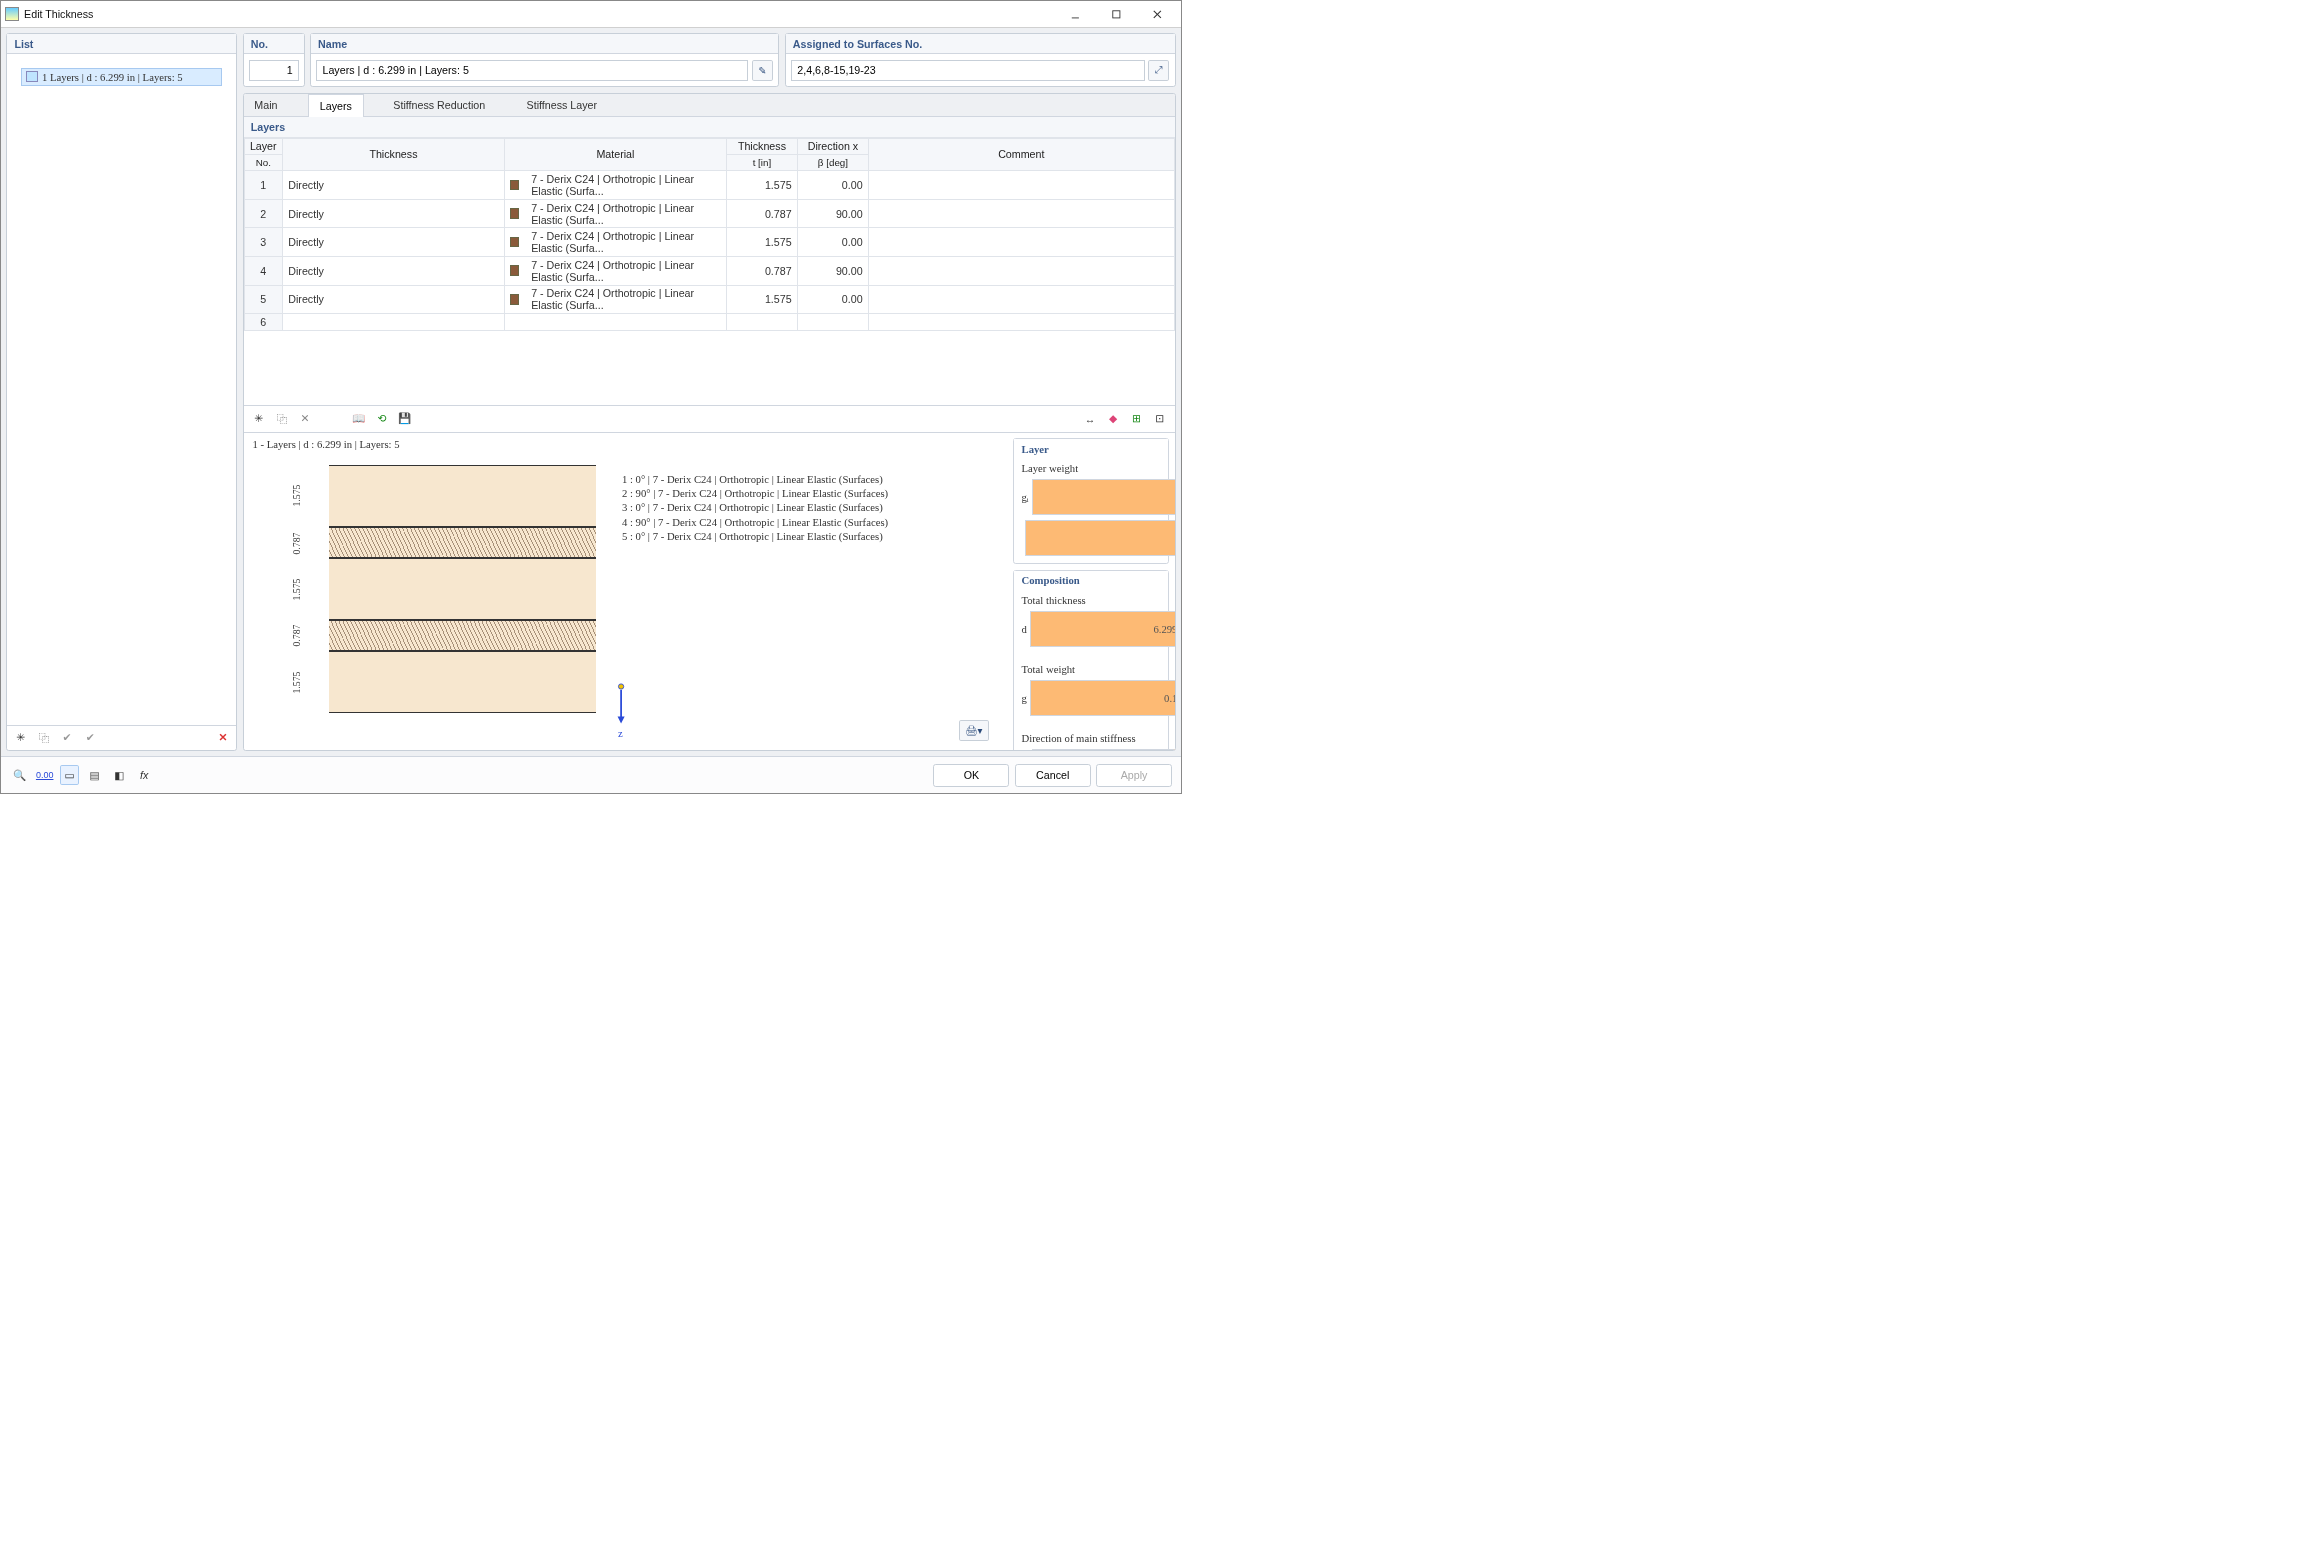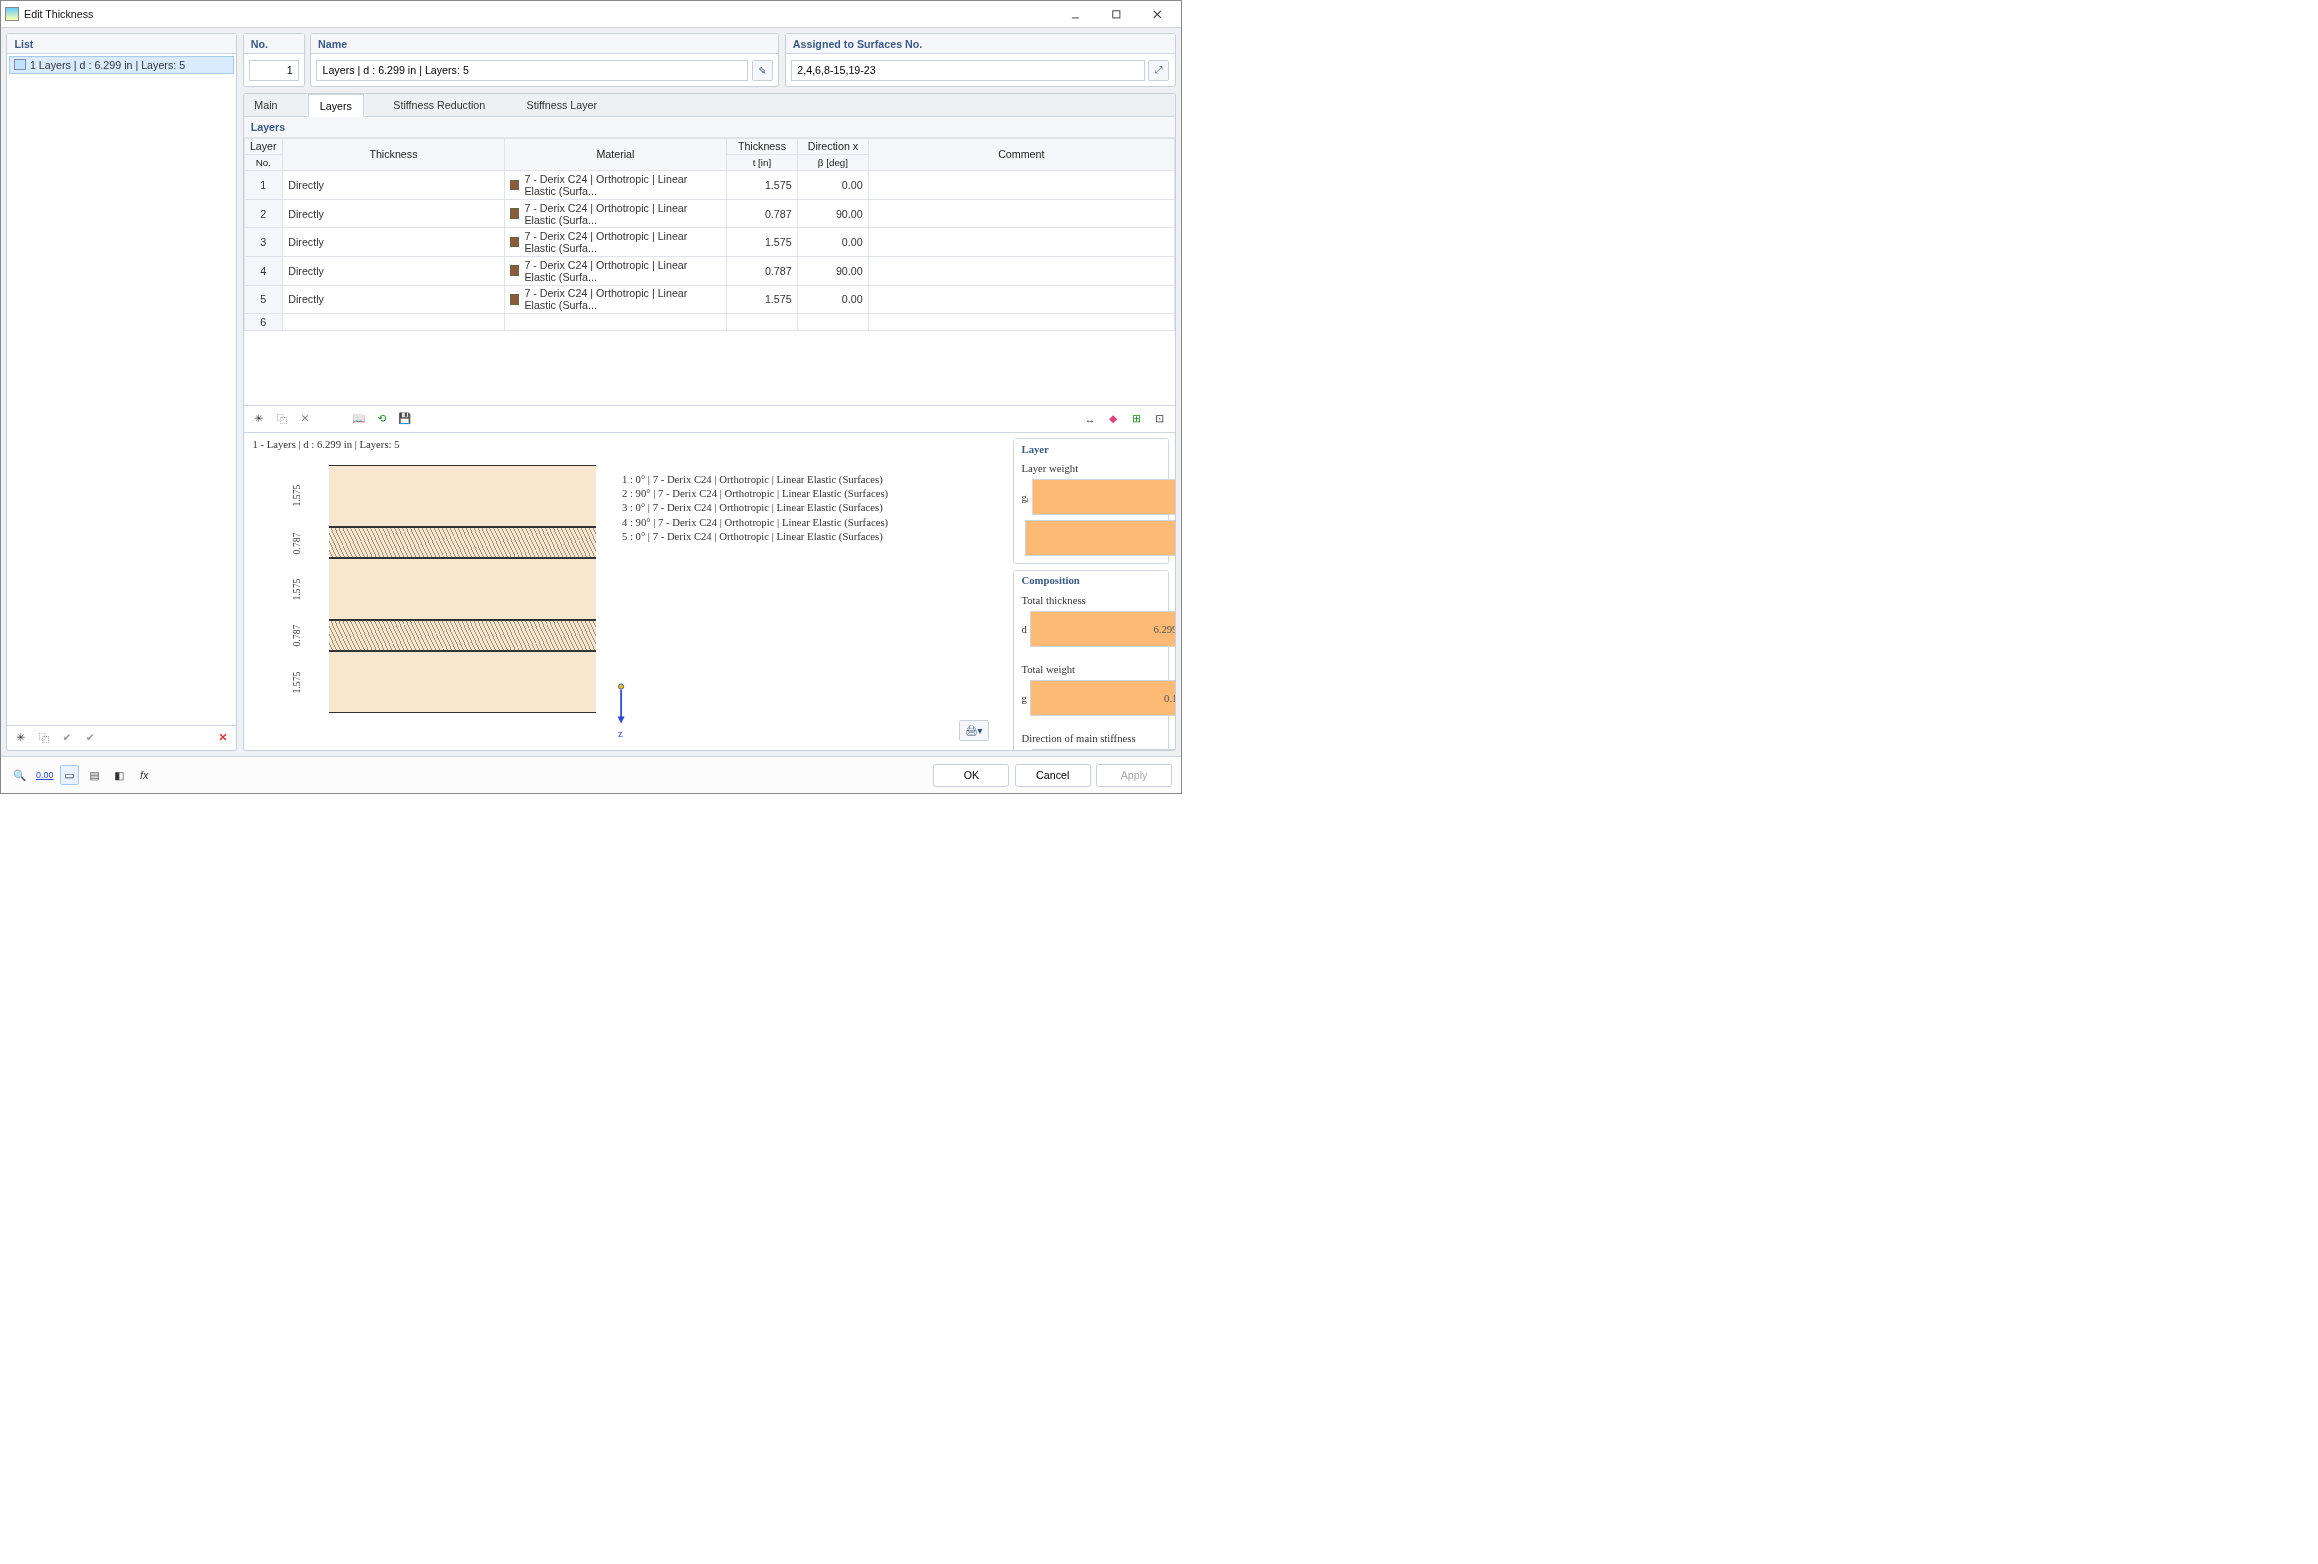--- a/index.html
+++ b/index.html
@@ -13,21 +13,21 @@
   .winbtn { width:41px; height:25px; display:flex; align-items:center; justify-content:center; }
   .winbtn svg { width:10.7px; height:10.7px; }
 
   
   .content { flex:1; display:flex; background:#eef0f3; padding:5.3px; gap:5.3px; overflow:hidden; }
 
   
   .listpanel { width:231px; background:#fff; border:0.9px solid #c7cfd8; display:flex; flex-direction:column; border-radius:2.7px; }
   .panel-head { background:#f5f7fa; border-bottom:0.9px solid #d0d6df; padding:3.6px 7.1px; color:#3a5a8a; font-weight:600; }
   .listbody { flex:1; position:relative; }
-  .listitem { display:flex; align-items:flex-start; padding:1.8px 3.6px; margin:2px; border:0.9px solid transparent; }
+  .listitem { display:flex; align-items:flex-start; padding:1.8px 3.6px; margin:14px; border:0.9px solid transparent;font-family:Liberation Serif, serif; }
   .listitem.sel { background:#d9ecff; border:0.9px solid #a7c9f0; }
   .swatch { width:12.4px; height:10.7px; background:#bfe4ff; border:0.9px solid #88b; margin-right:3.6px; }
   .listfoot { height:25px; border-top:0.9px solid #d0d6df; display:flex; align-items:center; padding:0 3.6px; gap:3.6px; }
   .iconbtn { width:19.6px; height:19.6px; display:flex; align-items:center; justify-content:center; border:0.9px solid transparent; border-radius:1.8px; }
 
   
   .rightcol { flex:1; display:flex; flex-direction:column; gap:5.3px; overflow:hidden; }
 
   
   .toprow { display:flex; gap:5.3px; }
@@ -51,21 +51,21 @@
   .layers-area { flex:1; display:flex; flex-direction:column; padding:0; overflow:hidden; }
   .subhead { padding:3.6px 7.1px; color:#3a5a8a; font-weight:600; background:#f5f7fa; border-bottom:0.9px solid #e0e4ea; }
 
   
   .gridwrap { flex:1; overflow:auto; }
   table.grid { border-collapse:collapse; width:100%; font-size:10.7px; }
   table.grid th, table.grid td { border:0.9px solid #e0e4ea; padding:1.8px 5.3px; height:16px; }
   table.grid th { background:#f5f7fa; font-weight:normal; color:#222; text-align:center; }
   table.grid th.sub { font-size:9.8px; }
   .rowhead { background:#f5f7fa; text-align:center; width:37px; }
-  .matcell { display:flex; align-items:center; gap:5px; }
+  .matcell { display:flex; align-items:center; gap:12px; }
   .matswatch { width:10.7px; height:10.7px; background:#8a5a3a; border:0.9px solid #664; }
   td.num { text-align:right; }
 
   
   .midbar { height:27px; border-top:0.9px solid #d0d6df; display:flex; align-items:center; padding:0 5.3px; gap:3.6px; }
   .midbar .spacer { flex:1; }
 
   
   .previewrow { height:318px; display:flex; gap:21px; padding:5.3px; border-top:0.9px solid #d0d6df;font-family:Liberation Serif, serif; }
   .preview { flex:1; background:#fff; position:relative; }

